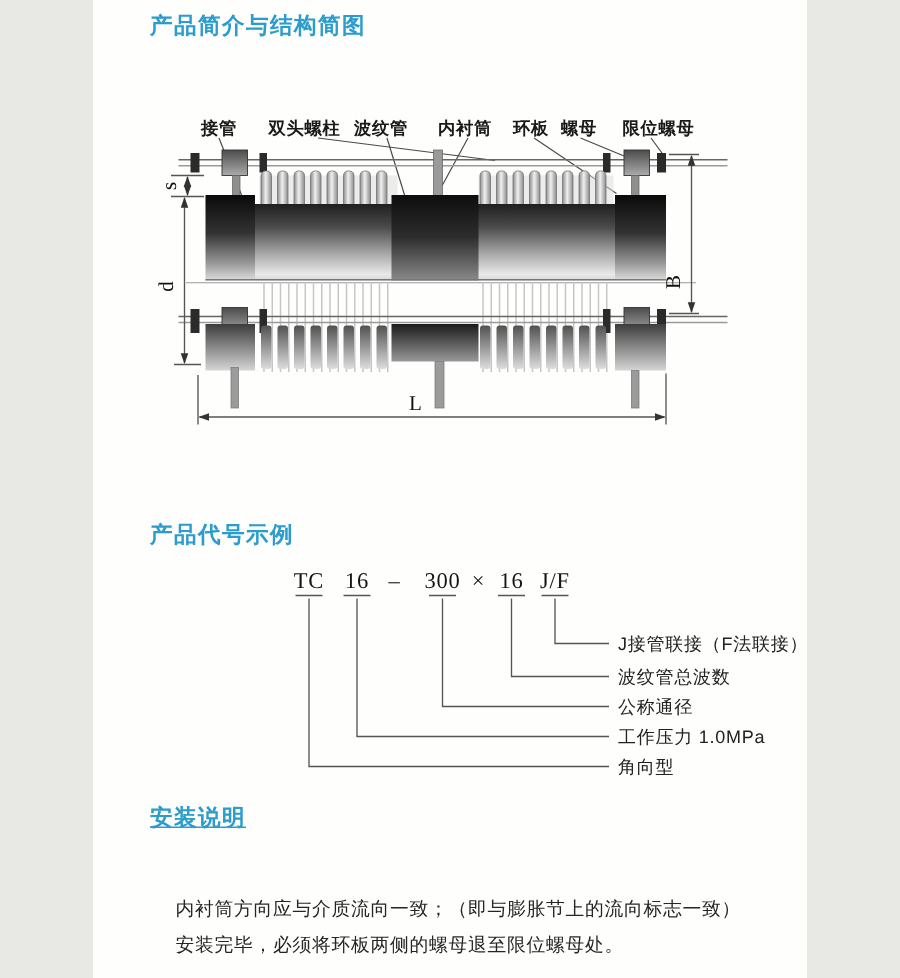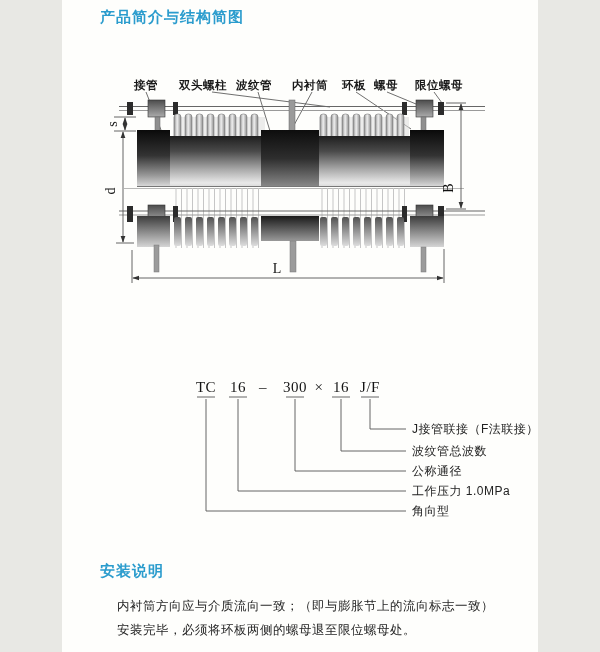--- a/index.html
+++ b/index.html
@@ -221,20 +221,21 @@
       <text class="dim serif" x="391" y="188" text-anchor="middle" transform="rotate(-90 391 188)">B</text>
     </g>
     <g>
       <line class="thin" x1="70" y1="250" x2="70" y2="283"></line>
       <line class="thin" x1="382" y1="249" x2="382" y2="283"></line>
       <line class="thin" x1="71" y1="278" x2="381" y2="278" marker-start="url(#arr)" marker-end="url(#arr)"></line>
       <text class="dim serif" x="215" y="273" text-anchor="middle">L</text>
     </g>
   </svg>
 
+  <div class="sec-title" style="top:347px;">产品代号示例</div>
 
   <svg style="position:absolute;left:120px;top:375px;" width="370" height="150" viewBox="120 375 370 150">
     <g>
       <text class="code serif" x="144" y="392" text-anchor="middle">TC</text>
       <text class="code serif" x="176" y="392" text-anchor="middle">16</text>
       <text class="code serif" x="201" y="392" text-anchor="middle">–</text>
       <text class="code serif" x="233" y="392" text-anchor="middle">300</text>
       <text class="code serif" x="257" y="392" text-anchor="middle">×</text>
       <text class="code serif" x="279" y="392" text-anchor="middle">16</text>
       <text class="code serif" x="308" y="392" text-anchor="middle">J/F</text>
@@ -248,17 +249,17 @@
     </g>
     <g>
       <text class="callout" x="350" y="433">J接管联接（F法联接）</text>
       <text class="callout" x="350" y="455">波纹管总波数</text>
       <text class="callout" x="350" y="475">公称通径</text>
       <text class="callout" x="350" y="495">工作压力 1.0MPa</text>
       <text class="callout" x="350" y="515">角向型</text>
     </g>
   </svg>
 
-  <div class="sec-title" style="top:562px;">安装说明</div>
+  <div class="sec-title" style="top:536px;text-decoration:underline;">安装说明</div>
 
   <div class="body-text" style="top:622px;">安装完毕，必须将环板两侧的螺母退至限位螺母处。</div>
   <div class="body-text" style="top:598px;">内衬筒方向应与介质流向一致；（即与膨胀节上的流向标志一致）</div>
 </div>
 
 </body></html>

